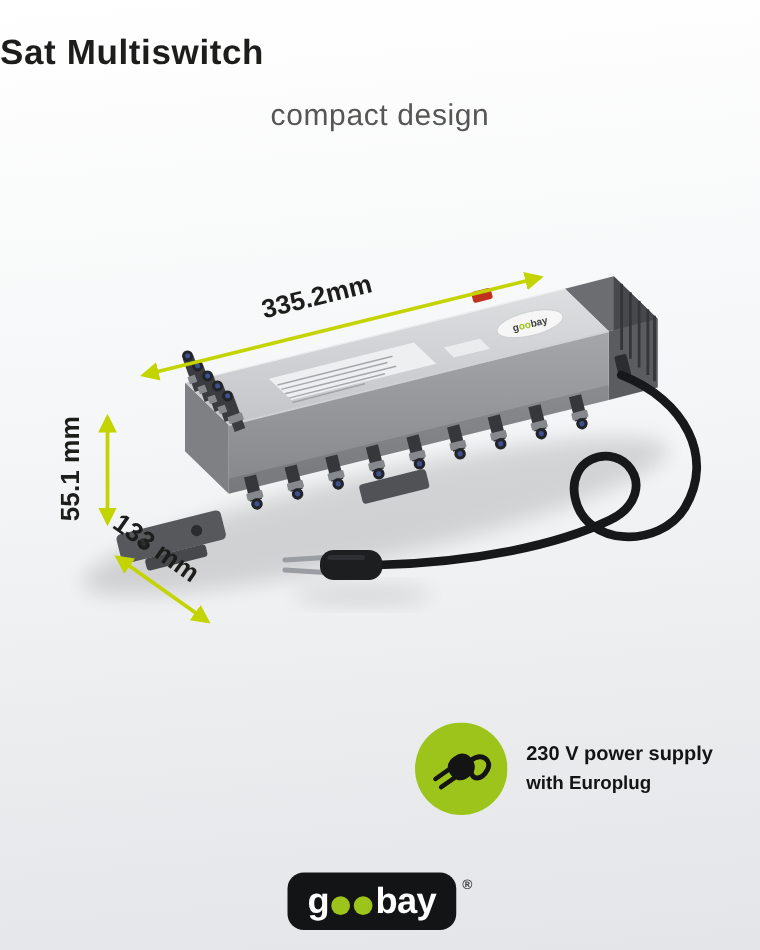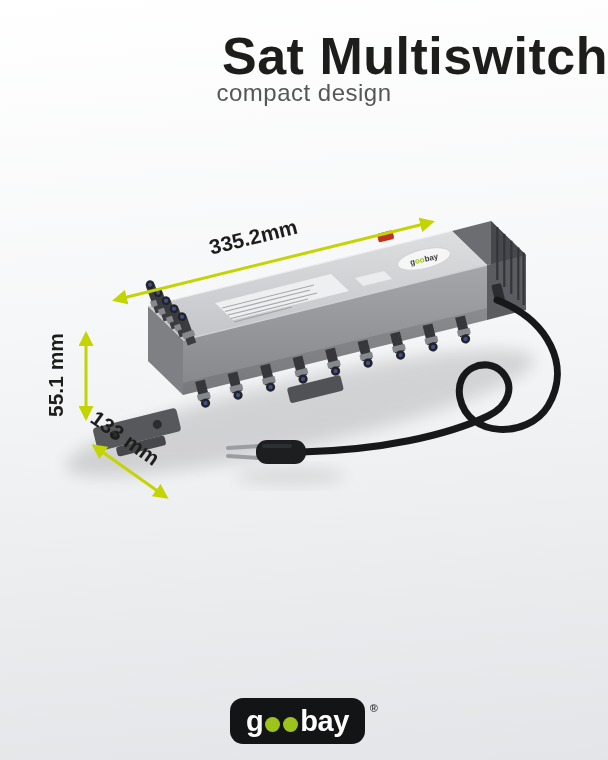--- a/index.html
+++ b/index.html
@@ -2,22 +2,22 @@
 <html><head>
 <meta charset="utf-8">
 <style>
   html,body { margin:0; padding:0; background:#dfe1e3; }
   .stage {
     position:relative; width:608px; height:760px; margin:0 auto;
     background:linear-gradient(175deg,#ffffff 0%,#f6f7f8 40%,#e9ebed 78%,#e3e5e8 100%);
     font-family:"Liberation Sans", sans-serif; overflow:hidden;
   }
   .page-title {
-    position:absolute; top:26px; left:0; width:100%; text-align:right;
-    font-size:52px; font-weight:bold; color:#1d1d1b; letter-spacing:0.5px;
+    position:absolute; top:26px; left:0; width:100%; text-align:left;
+    font-size:28px; font-weight:bold; color:#1d1d1b; letter-spacing:0.5px;
   }
   .page-subtitle {
     position:absolute; top:79px; left:0; width:100%; text-align:center;
     font-size:24px; font-weight:normal; color:#565655; letter-spacing:0.5px;
   }
   .product-svg { position:absolute; top:128px; left:0; }
   .feature {
     position:absolute; left:332px; top:578px; display:flex; align-items:center; gap:15px;
   }
   .feature-icon { width:74px; height:74px; flex:0 0 auto; }
@@ -234,20 +234,35 @@
     <g>
       <line x1="86" y1="206" x2="86" y2="290" stroke="#c3d400" stroke-width="3" marker-start="url(#ah)" marker-end="url(#ah)"></line>
       <text x="63" y="247" transform="rotate(-90 63 247)" text-anchor="middle" font-size="21" font-weight="bold" fill="#1d1d1b" font-family="Liberation Sans, sans-serif">55.1 mm</text>
     </g>
     <g>
       <line x1="94" y1="318" x2="166" y2="369" stroke="#c3d400" stroke-width="3" marker-start="url(#ah)" marker-end="url(#ah)"></line>
       <text x="121" y="316" transform="rotate(35 121 316)" text-anchor="middle" font-size="21" font-weight="bold" fill="#1d1d1b" font-family="Liberation Sans, sans-serif">133 mm</text>
     </g>
   </svg>
 
+  <div class="feature">
+    <svg class="feature-icon" viewBox="0 0 74 74">
+      <circle cx="37" cy="37" r="37" fill="#9dc41a"></circle>
+      <g transform="rotate(-35 35 37)">
+        <line x1="28" y1="33" x2="15" y2="33" stroke="#141414" stroke-width="3.6" stroke-linecap="round"></line>
+        <line x1="28" y1="41" x2="15" y2="41" stroke="#141414" stroke-width="3.6" stroke-linecap="round"></line>
+        <rect x="27" y="27" width="21" height="20" rx="9" fill="#141414"></rect>
+        <path d="M 47 37 C 58 37, 61 47, 53 51 C 45 55, 38 51, 42 44" fill="none" stroke="#141414" stroke-width="4" stroke-linecap="round"></path>
+      </g>
+    </svg>
+    <div class="feature-text">
+      <div class="feature-title">230 V power supply</div>
+      <div class="feature-subtitle">with Europlug</div>
+    </div>
+  </div>
 
   <div class="logo-row">
     <div class="logo-pill">
       <span class="logo-letter">g</span>
       <span class="logo-dots">
         <span class="logo-dot"></span>
         <span class="logo-dot"></span>
       </span>
       <span class="logo-letter">bay</span>
     </div>

